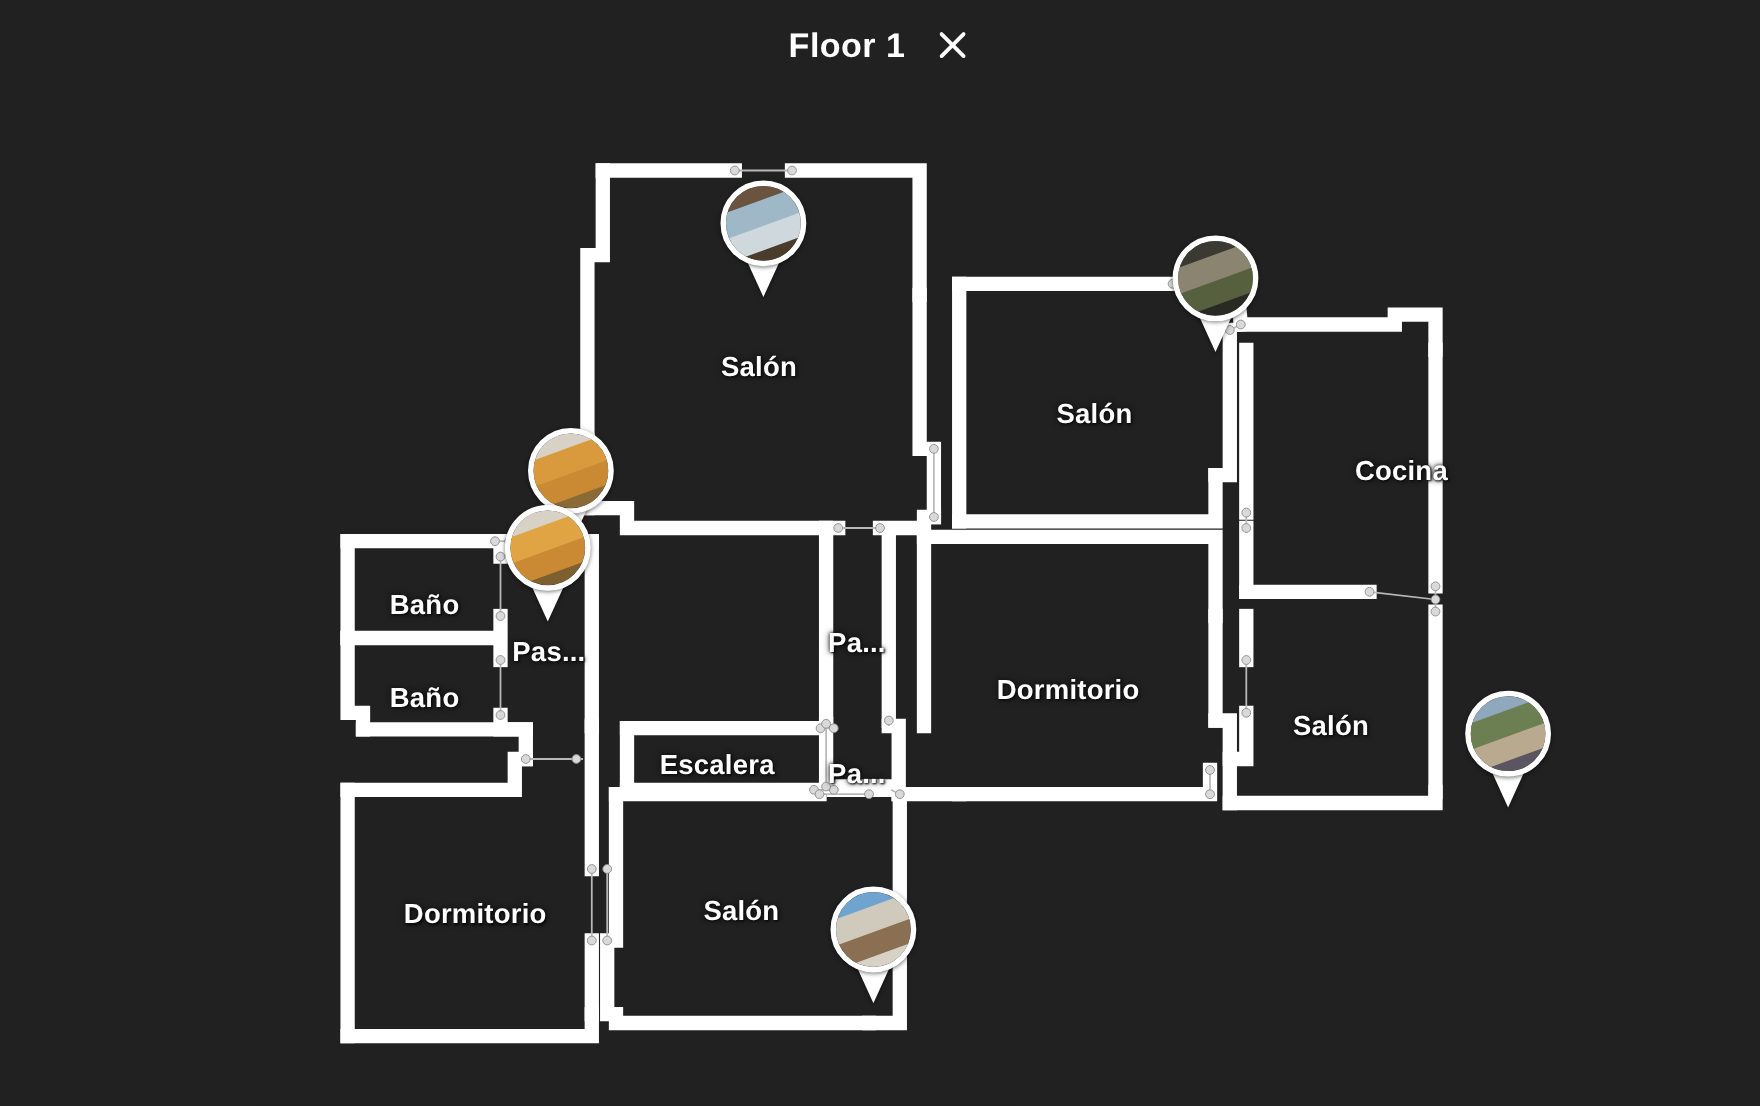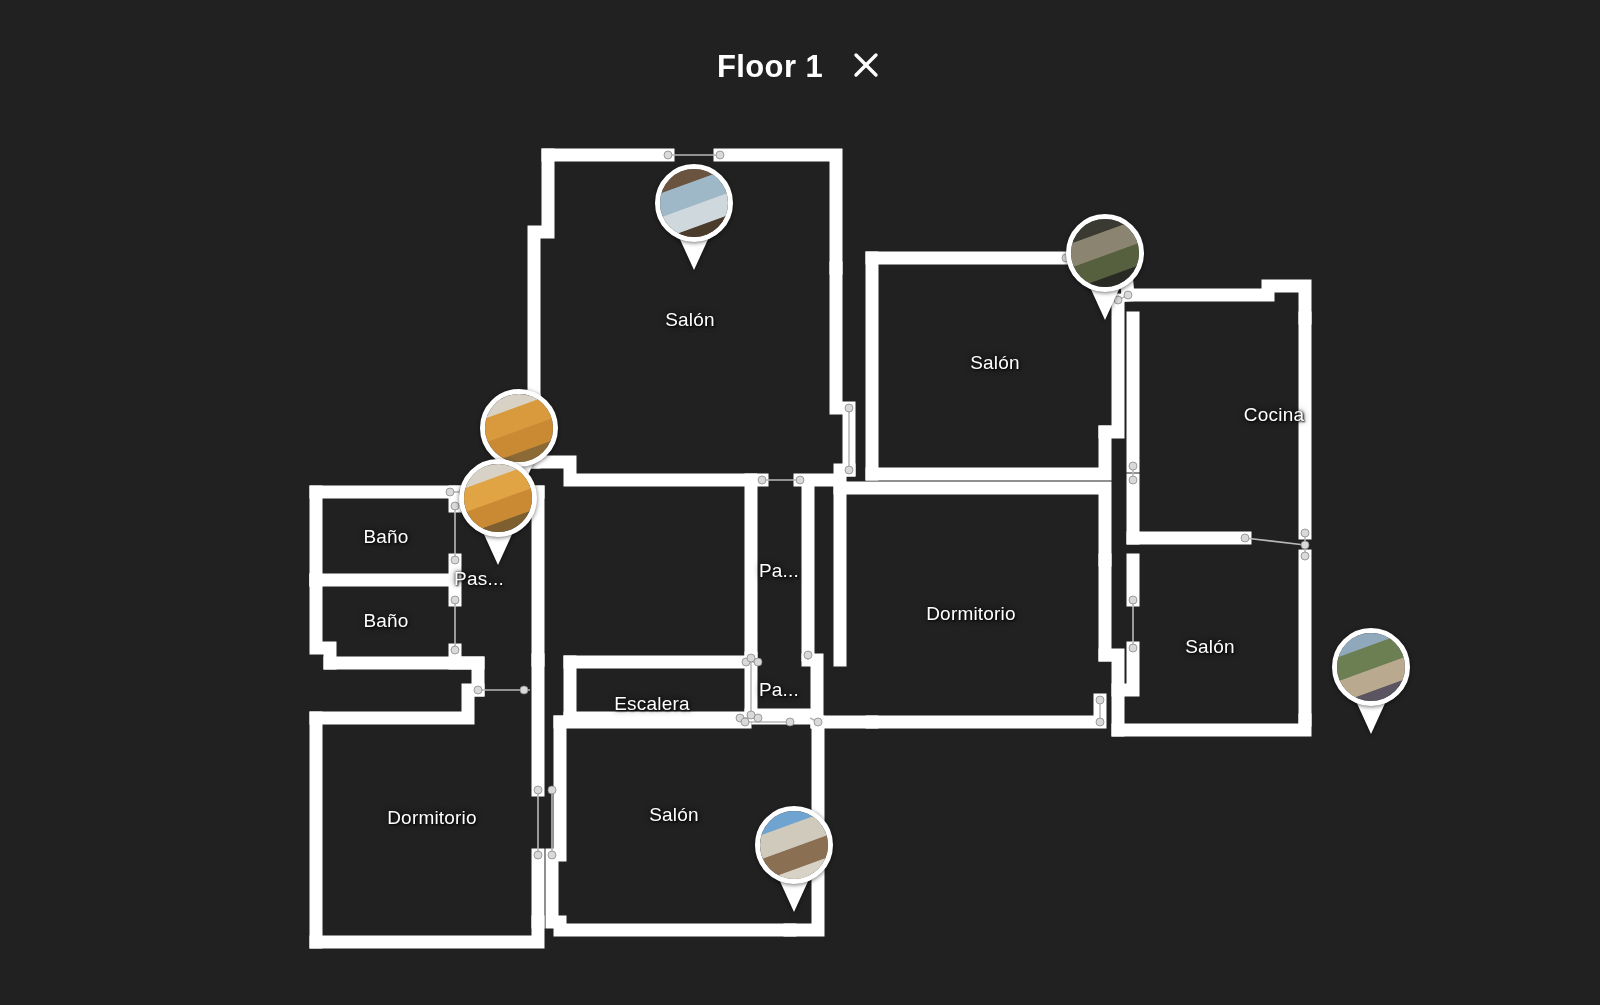--- a/index.html
+++ b/index.html
@@ -21,21 +21,21 @@
   }
 
   
   #header {
     position: absolute;
     top: 0;
     left: 0;
     width: 1600px;
     height: 82px;
     display: flex;
-    align-items: flex-end;
+    align-items: center;
     justify-content: center;
     gap: 26px;
     pointer-events: none;
   }
 
   #floor-title {
     color: #ffffff;
     font-size: 31px;
     font-weight: bold;
     letter-spacing: 0.4px;
@@ -69,30 +69,31 @@
     top: 0;
     width: 1600px;
     height: 1005px;
     display: block;
   }
 
   
   .room-label {
     position: absolute;
     color: #ffffff;
-    font-size: 19px;
-    font-weight: normal;
+    font-size: 25px;
+    font-weight: bold;
     white-space: nowrap;
     transform: translate(-50%, -50%);
     text-shadow:
        0 0 3px rgba(20,20,20,0.95),
        0 0 6px rgba(20,20,20,0.75),
        1px 1px 2px rgba(0,0,0,0.9);
     user-select: none;
     letter-spacing: 0.2px;
+    margin-top: 14px;
   }
 
   
   .photo-pin {
     position: absolute;
     width: 86px;
     height: 112px;
     transform: translate(-50%, -100%);
     cursor: pointer;
   }
@@ -296,25 +297,25 @@
         <circle cx="463" cy="492" r="4"></circle>
       </g>
     </svg>
 
     <div id="room-label-layer">
         <div class="room-label" style="left: 690px; top: 320px;">Salón</div>
         <div class="room-label" style="left: 995px; top: 363px;">Salón</div>
         <div class="room-label" style="left: 1274px; top: 415px;">Cocina</div>
         <div class="room-label" style="left: 386px; top: 537px;">Baño</div>
         <div class="room-label" style="left: 386px; top: 621px;">Baño</div>
-        <div class="room-label" style="left: 479px; top: 579px;">Pas...</div>
+        <div class="room-label" style="left: 499px; top: 579px;">Pas...</div>
         <div class="room-label" style="left: 779px; top: 571px;">Pa...</div>
         <div class="room-label" style="left: 971px; top: 614px;">Dormitorio</div>
         <div class="room-label" style="left: 1210px; top: 647px;">Salón</div>
-        <div class="room-label" style="left: 652px; top: 704px;">Escalera</div>
+        <div class="room-label" style="left: 652px; top: 682px;">Escalera</div>
         <div class="room-label" style="left: 779px; top: 690px;">Pa...</div>
         <div class="room-label" style="left: 432px; top: 818px;">Dormitorio</div>
         <div class="room-label" style="left: 674px; top: 815px;">Salón</div>
       </div>
 
     <div id="pin-layer">
         <div class="photo-pin" style="left: 694px; top: 274px;">
           <div class="pin-body">
             <div class="pin-tail"></div>
             <div class="pin-circle">

